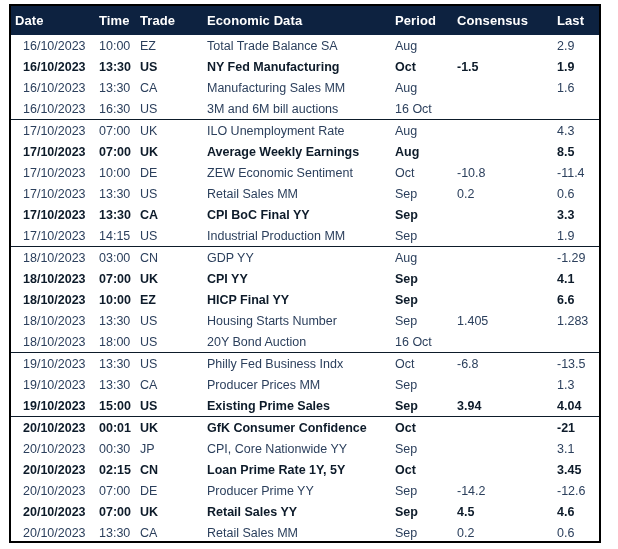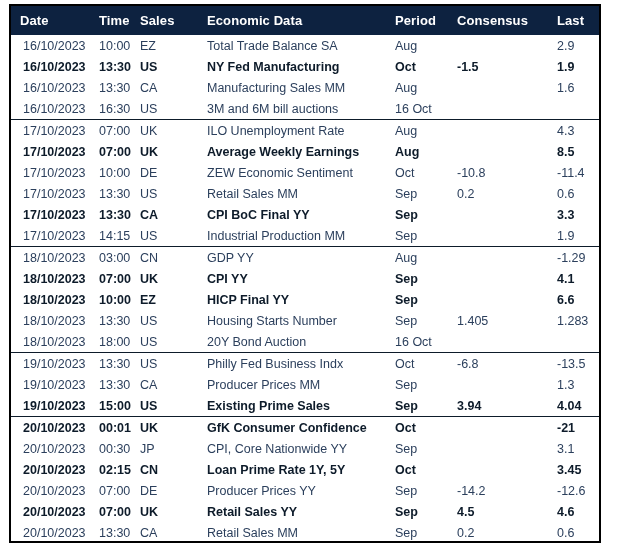--- a/index.html
+++ b/index.html
@@ -45,21 +45,21 @@
     color: #ffffff;
     font-weight: bold;
     text-align: left;
     font-size: 13px;
     height: 29px;
     padding: 0 0 0 3px;
     vertical-align: middle;
     white-space: nowrap;
     letter-spacing: 0.1px;
   }
-  thead th.th-date { padding-left: 9px; }
+  thead th.th-date { padding-left: 4px; }
 
   tbody td {
     height: 21px;
     padding: 0 0 0 3px;
     vertical-align: middle;
     white-space: nowrap;
     color: #2b3f5c;
     font-weight: normal;
     overflow: hidden;
   }
@@ -89,21 +89,21 @@
         <col class="c-region">
         <col class="c-data">
       <col class="c-period">
         <col class="c-cons">
         <col class="c-last">
     </colgroup>
     <thead>
       <tr>
         <th class="th-date">Date</th>
         <th>Time</th>
-        <th>Sales</th>
+        <th>Trade</th>
         <th>Economic Data</th>
         <th>Period</th>
         <th>Consensus</th>
         <th>Last</th>
       </tr>
     </thead>
     <tbody id="cal-body">
         <tr>
           <td class="td-date">16/10/2023</td>
           <td>10:00</td>
@@ -290,21 +290,21 @@
           <td>CN</td>
           <td>Loan Prime Rate 1Y, 5Y</td>
           <td>Oct</td>
           <td></td>
           <td>3.45</td>
         </tr>
         <tr>
           <td class="td-date">20/10/2023</td>
           <td>07:00</td>
           <td>DE</td>
-          <td>Producer Prices YY</td>
+          <td>Producer Prime YY</td>
           <td>Sep</td>
           <td>-14.2</td>
           <td>-12.6</td>
         </tr>
         <tr class="hi">
           <td class="td-date">20/10/2023</td>
           <td>07:00</td>
           <td>UK</td>
           <td>Retail Sales YY</td>
           <td>Sep</td>

